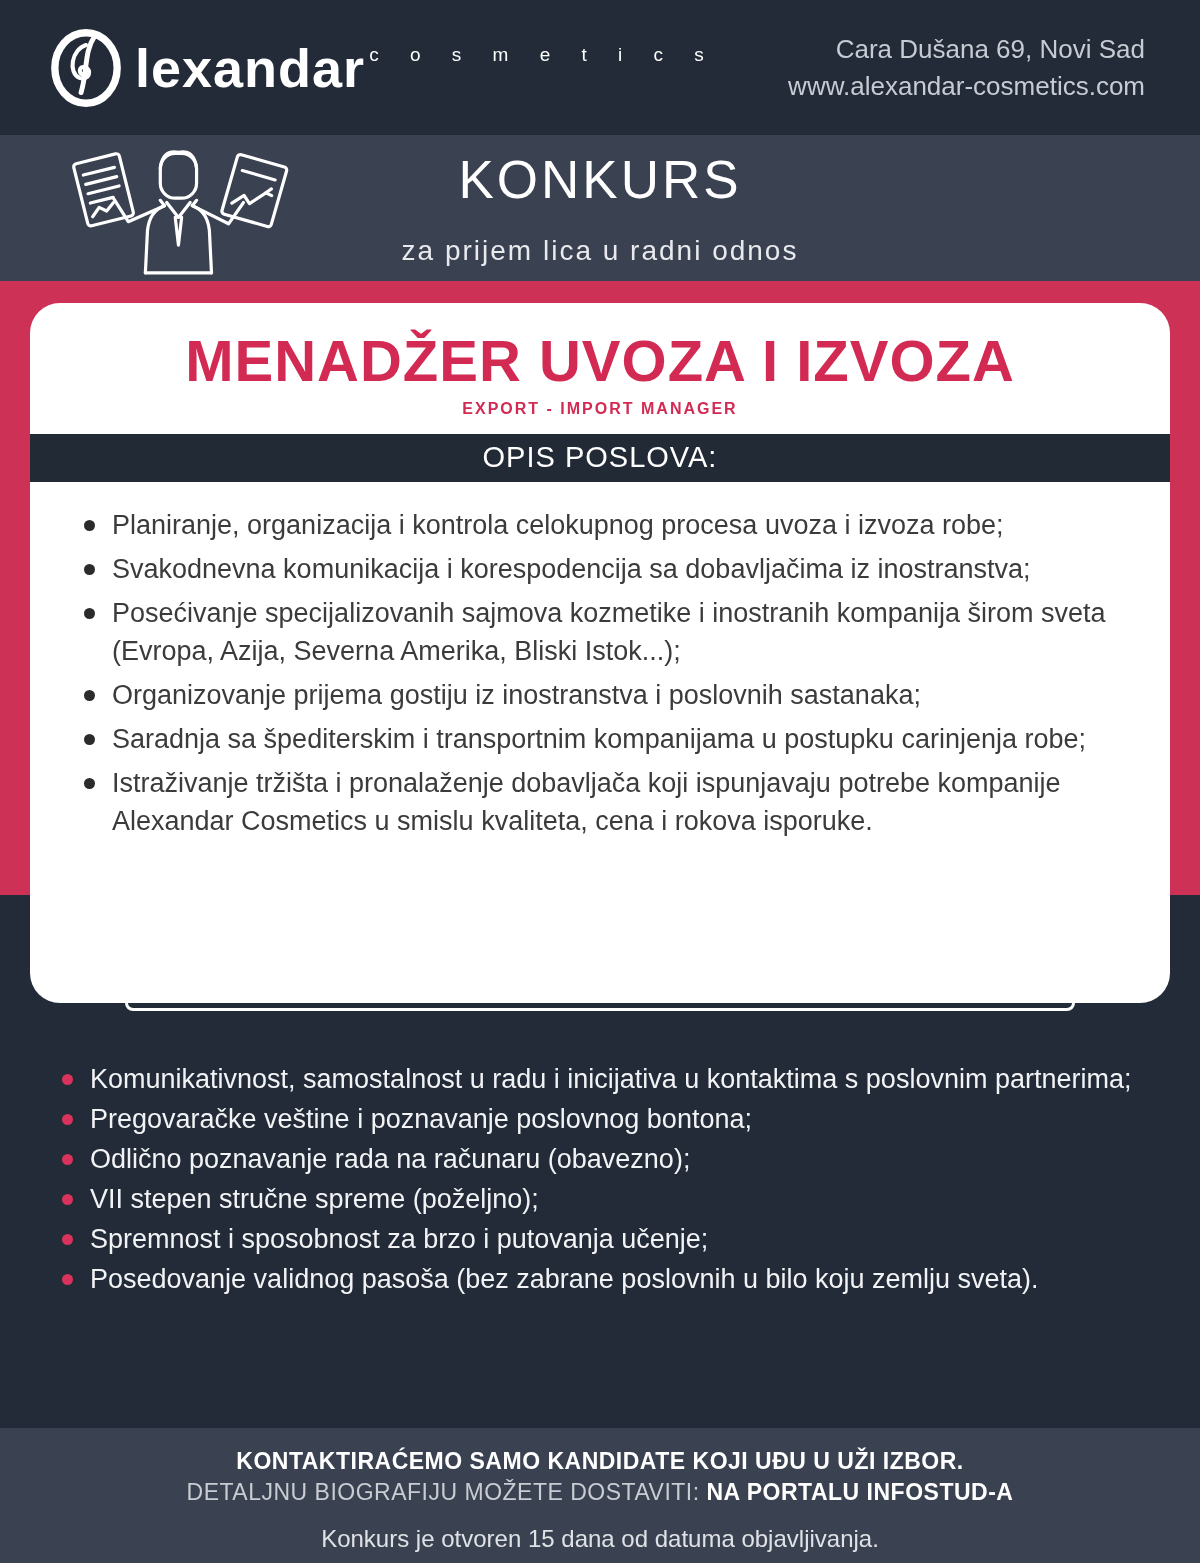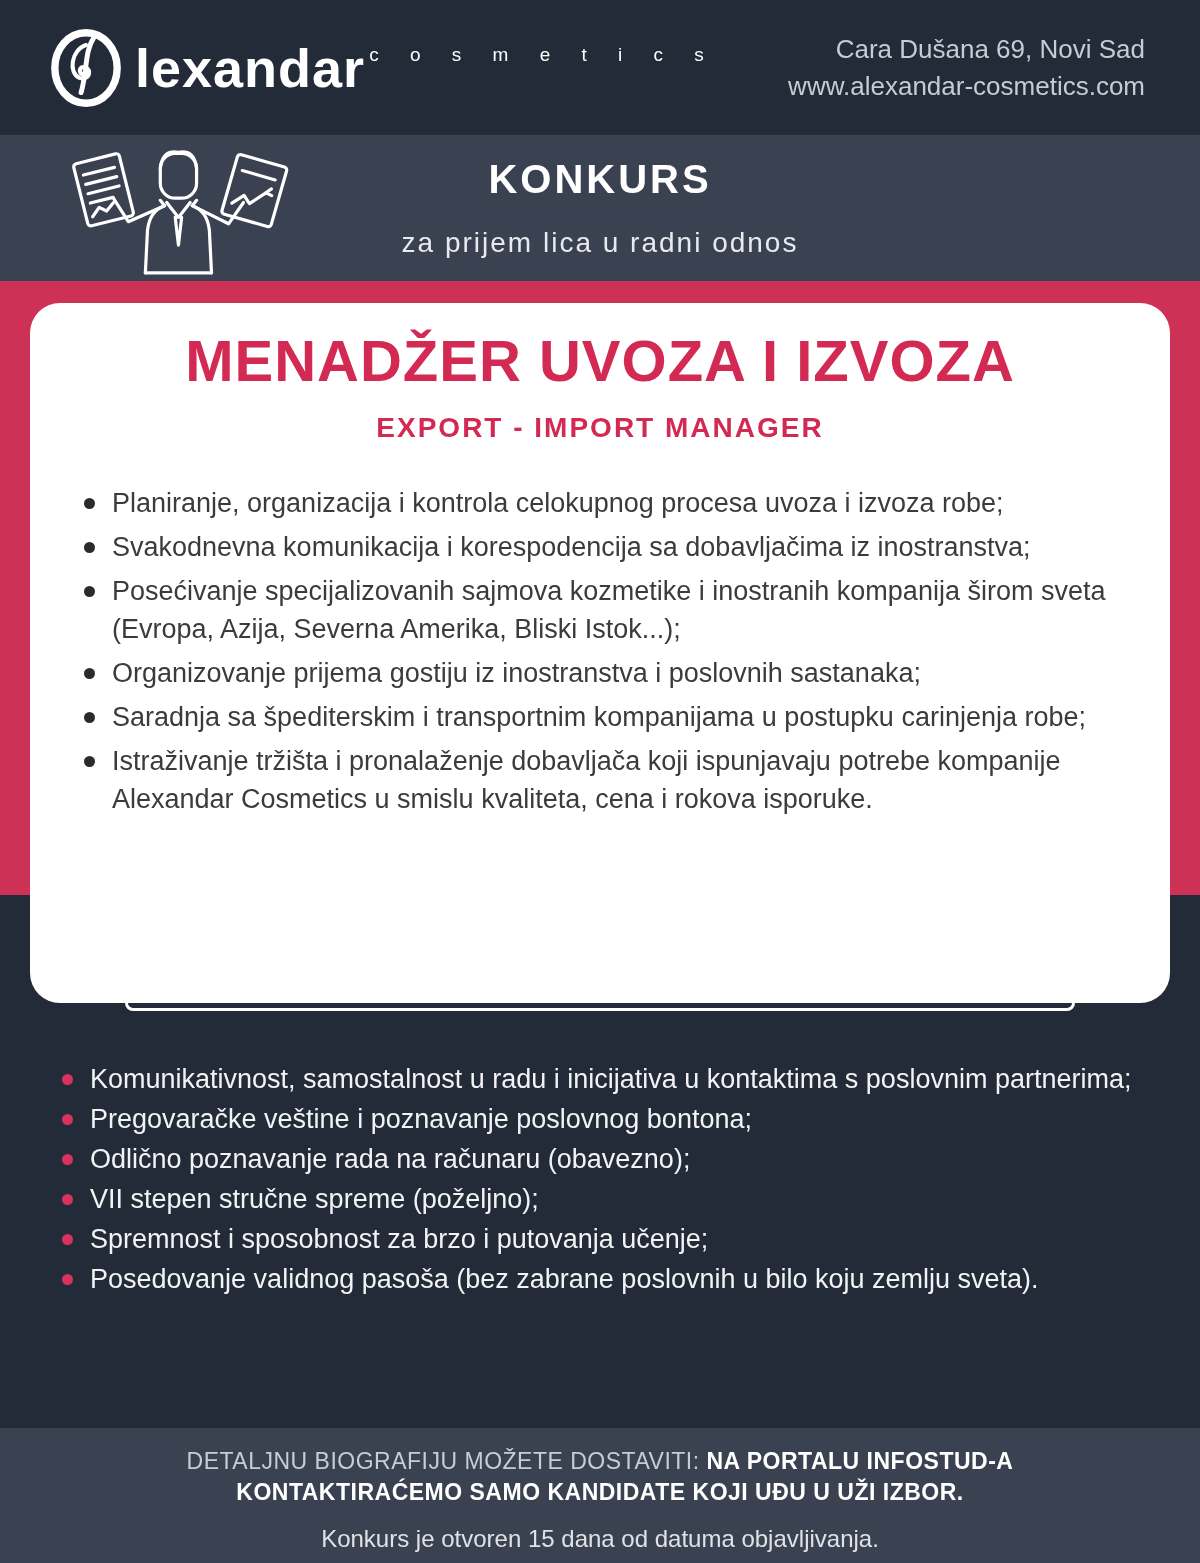--- a/index.html
+++ b/index.html
@@ -25,41 +25,41 @@
   .logo-secondary { color: #ffffff; font-size: 19px; letter-spacing: 13px; margin: 4px 0 0 4px; }
   .address { text-align: right; color: #c7ccd4; font-size: 26px; line-height: 1.4; }
 
   
   .band-konkurs {
     height: 146px; background: #3a4150;
     position: relative;
     display: flex; flex-direction: column; align-items: center; justify-content: center;
   }
   .person-icon { position: absolute; left: 62px; top: 12px; width: 235px; height: 128px; }
-  .konkurs-title { color: #ffffff; font-size: 40px; font-weight: bold; letter-spacing: 3px; }
+  .konkurs-title { color: #ffffff; font-size: 53px; font-weight: normal; letter-spacing: 3px; }
   .konkurs-subtitle { color: #e8eaee; font-size: 28px; letter-spacing: 2px; margin-top: 25px; }
 
   
   .red-section {
     height: 614px; background: #ce3156;
     padding: 22px 30px 0 30px;
     position: relative;
   }
   .card {
     background: #ffffff; height: 700px;
     border-radius: 30px; overflow: hidden;
   }
   .card-head { text-align: center; padding: 28px 20px 0 20px; }
   .position-title {
     color: #d22a52; font-size: 58px; font-weight: 800; letter-spacing: 1px;
     line-height: 1.05;
   }
   .position-subtitle {
-    color: #d22a52; font-size: 28px; font-weight: bold; letter-spacing: 2px;
-    margin-top: 20px; padding-bottom: 16px;
+    color: #d22a52; font-size: 16px; font-weight: bold; letter-spacing: 2px;
+    margin-top: 8px; padding-bottom: 16px;
   }
   .opis-strip {
     background: #222a36; height: 48px;
     display: flex; align-items: center; justify-content: center;
   }
   .opis-heading { color: #ffffff; font-size: 29px; letter-spacing: 1px; }
   .opis-list { list-style: none; padding: 24px 55px 0 52px; }
   .opis-list li {
     position: relative; padding-left: 30px;
     color: #3b3b3b; font-size: 27px; line-height: 38px;
@@ -156,20 +156,23 @@
   <div class="konkurs-title">KONKURS</div>
   <div class="konkurs-subtitle">za prijem lica u radni odnos</div>
 </div>
 
 <div class="red-section">
   <div class="card">
     <div class="card-head">
       <div class="position-title">MENADŽER UVOZA I IZVOZA</div>
       <div class="position-subtitle">EXPORT - IMPORT MANAGER</div>
     </div>
+    <div class="opis-strip">
+      <span class="opis-heading">OPIS POSLOVA:</span>
+    </div>
     <ul class="opis-list">
       <li>Planiranje, organizacija i kontrola celokupnog procesa uvoza i izvoza robe;</li>
       <li>Svakodnevna komunikacija i korespodencija sa dobavljačima iz inostranstva;</li>
       <li>Posećivanje specijalizovanih sajmova kozmetike i inostranih kompanija širom sveta (Evropa, Azija, Severna Amerika, Bliski Istok...);</li>
       <li>Organizovanje prijema gostiju iz inostranstva i poslovnih sastanaka;</li>
       <li>Saradnja sa špediterskim i transportnim kompanijama u postupku carinjenja robe;</li>
       <li>Istraživanje tržišta i pronalaženje dobavljača koji ispunjavaju potrebe kompanije Alexandar Cosmetics u smislu kvaliteta, cena i rokova isporuke.</li>
     </ul>
   </div>
   <svg class="chevron" viewBox="0 0 78 46">
@@ -185,18 +188,18 @@
     <li>Komunikativnost, samostalnost u radu i inicijativa u kontaktima s poslovnim partnerima;</li>
     <li>Pregovaračke veštine i poznavanje poslovnog bontona;</li>
     <li>Odlično poznavanje rada na računaru (obavezno);</li>
     <li>VII stepen stručne spreme (poželjno);</li>
     <li>Spremnost i sposobnost za brzo i putovanja učenje;</li>
     <li>Posedovanje validnog pasoša (bez zabrane poslovnih u bilo koju zemlju sveta).</li>
   </ul>
 </div>
 
 <div class="band-footer">
+  <div class="footer-line footer-bold">KONTAKTIRAĆEMO SAMO KANDIDATE KOJI UĐU U UŽI IZBOR.</div>
   <div class="footer-line">
     <span class="footer-regular">DETALJNU BIOGRAFIJU MOŽETE DOSTAVITI: </span><span class="footer-bold">NA PORTALU INFOSTUD-A</span>
   </div>
-  <div class="footer-line footer-bold">KONTAKTIRAĆEMO SAMO KANDIDATE KOJI UĐU U UŽI IZBOR.</div>
   <div class="footer-note">Konkurs je otvoren 15 dana od datuma objavljivanja.</div>
 </div>
 
 </body></html>

